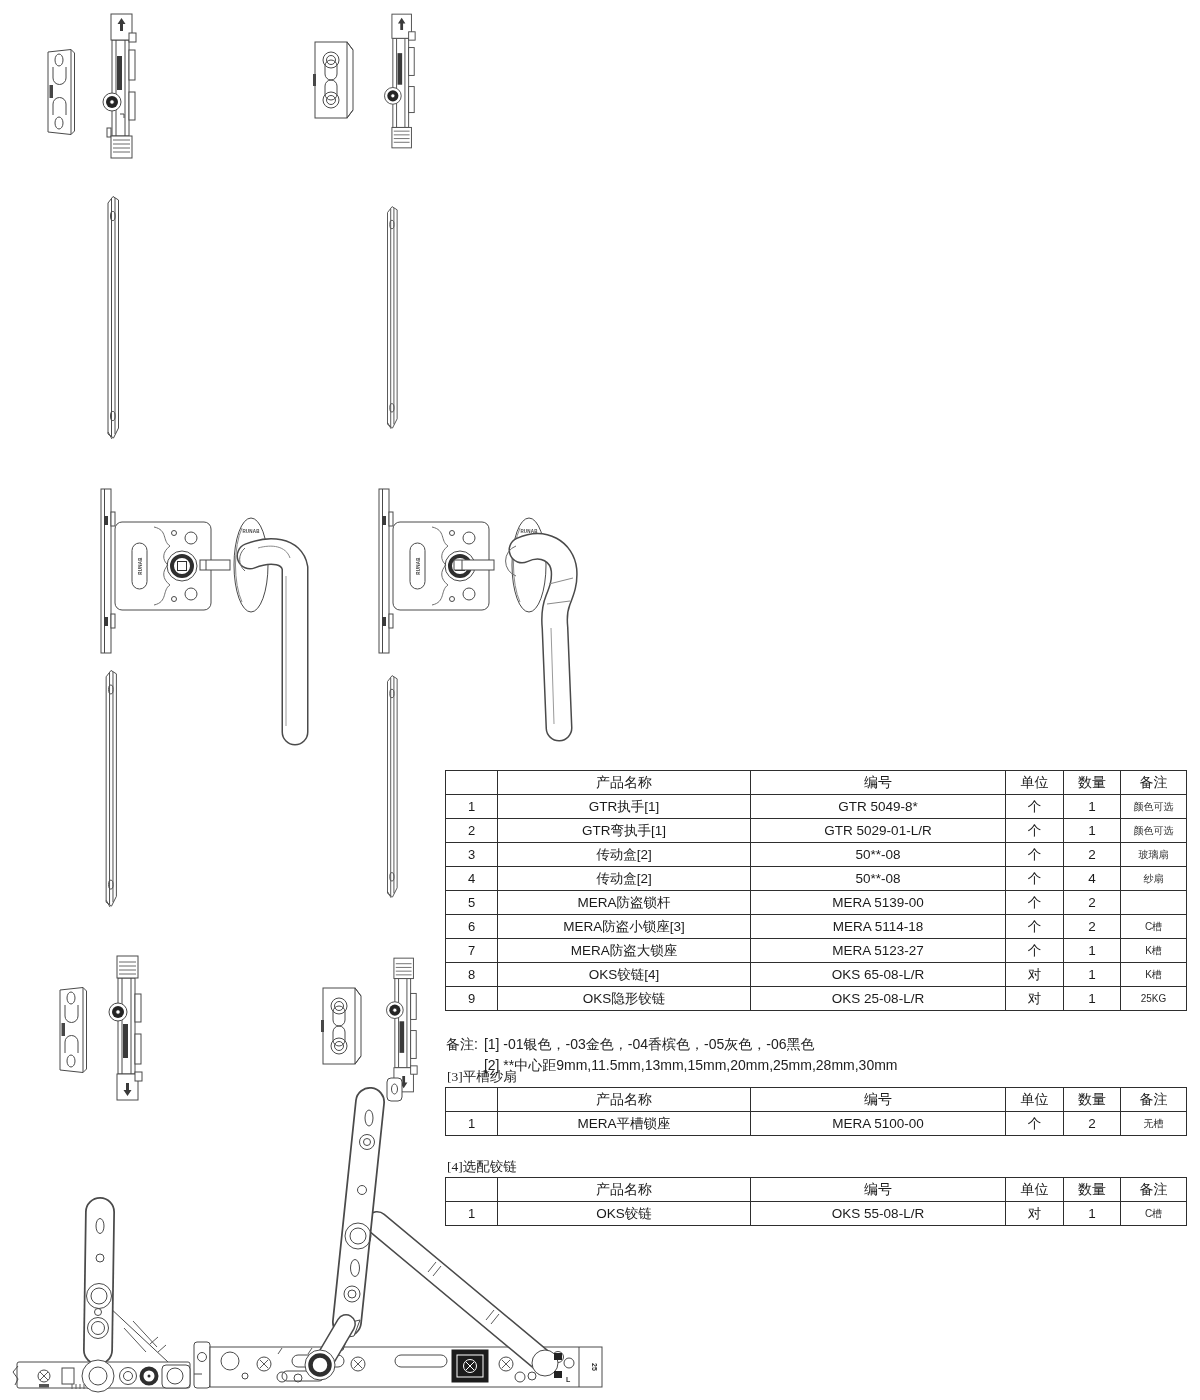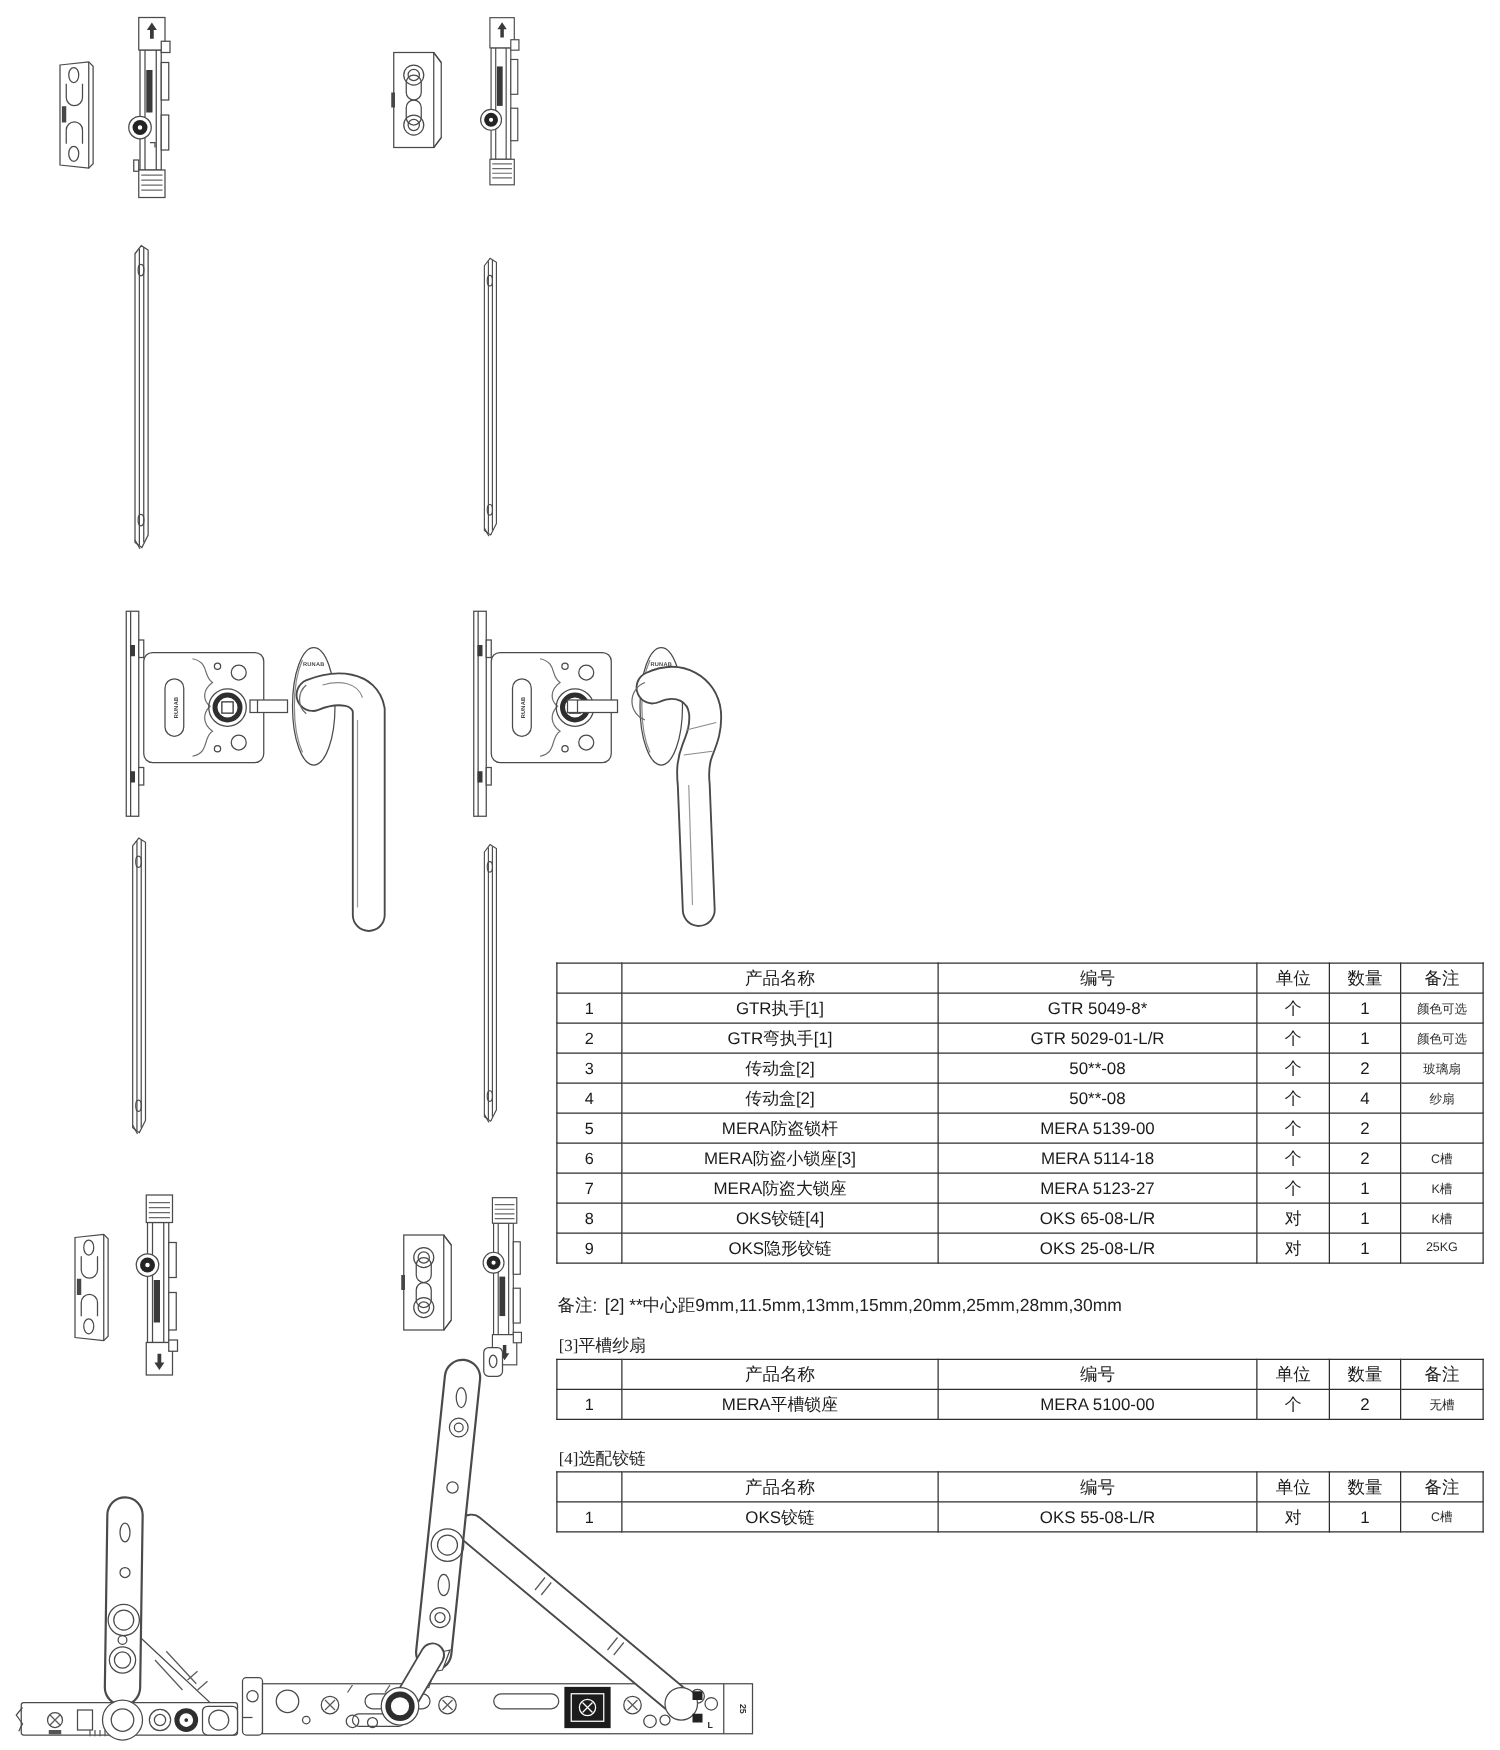--- a/index.html
+++ b/index.html
@@ -496,20 +496,21 @@
           <td>对</td>
           <td>1</td>
           <td>25KG</td>
         </tr>
       </tbody>
     </table>
 
   <div class="notes">
     <span class="lbl">备注:</span>
     <div>
+      <div>[1] -01银色，-03金色，-04香槟色，-05灰色，-06黑色</div>
       <div>[2] **中心距9mm,11.5mm,13mm,15mm,20mm,25mm,28mm,30mm</div>
     </div>
   </div>
 
   <div class="sec-label" style="left:447px;top:1068px">[3]平槽纱扇</div>
   <table class="spec" style="left:445px;top:1087px;width:741px">
     <colgroup>
         <col style="width:52px">
         <col style="width:253px">
         <col style="width:255px">

